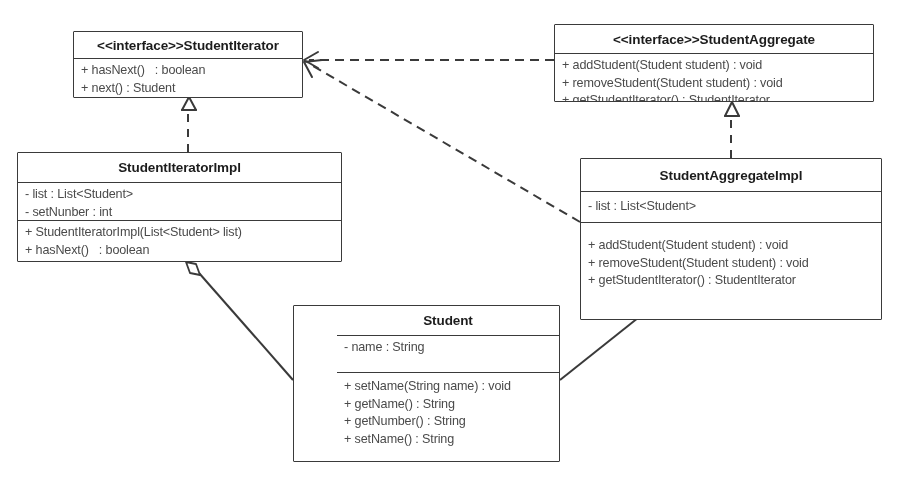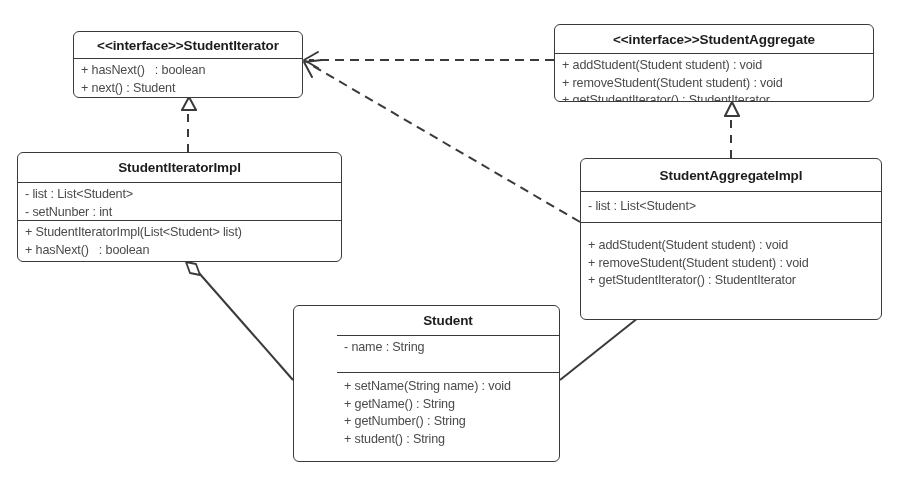--- a/index.html
+++ b/index.html
@@ -21,21 +21,21 @@
     top: 0;
     width: 907px;
     height: 483px;
     pointer-events: none;
   }
   .uml-class {
     position: absolute;
     box-sizing: border-box;
     background: #ffffff;
     border: 1.6px solid #3a3a3a;
-    border-radius: 6px;
+    border-radius: 1px;
     overflow: hidden;
     z-index: 2;
   }
   .class-title {
     box-sizing: border-box;
     width: 100%;
     text-align: center;
     font-weight: bold;
     font-size: 13.5px;
     color: #1c1c1c;
@@ -146,17 +146,17 @@
 
   <div class="uml-class" style="left:293px; top:305px; width:267px; height:157px;padding-left:43px;">
     <div class="class-title" style="height:30px;">Student</div>
     <div class="compartment divider" style="height:37px;">
       <div class="member">- name : String</div>
     </div>
     <div class="compartment" style="padding-top:5px;">
       <div class="member">+ setName(String name) : void</div>
       <div class="member">+ getName() : String</div>
       <div class="member">+ getNumber() : String</div>
-      <div class="member">+ student() : String</div>
+      <div class="member">+ setName() : String</div>
     </div>
   </div>
 
 </div>
 
 </body></html>

